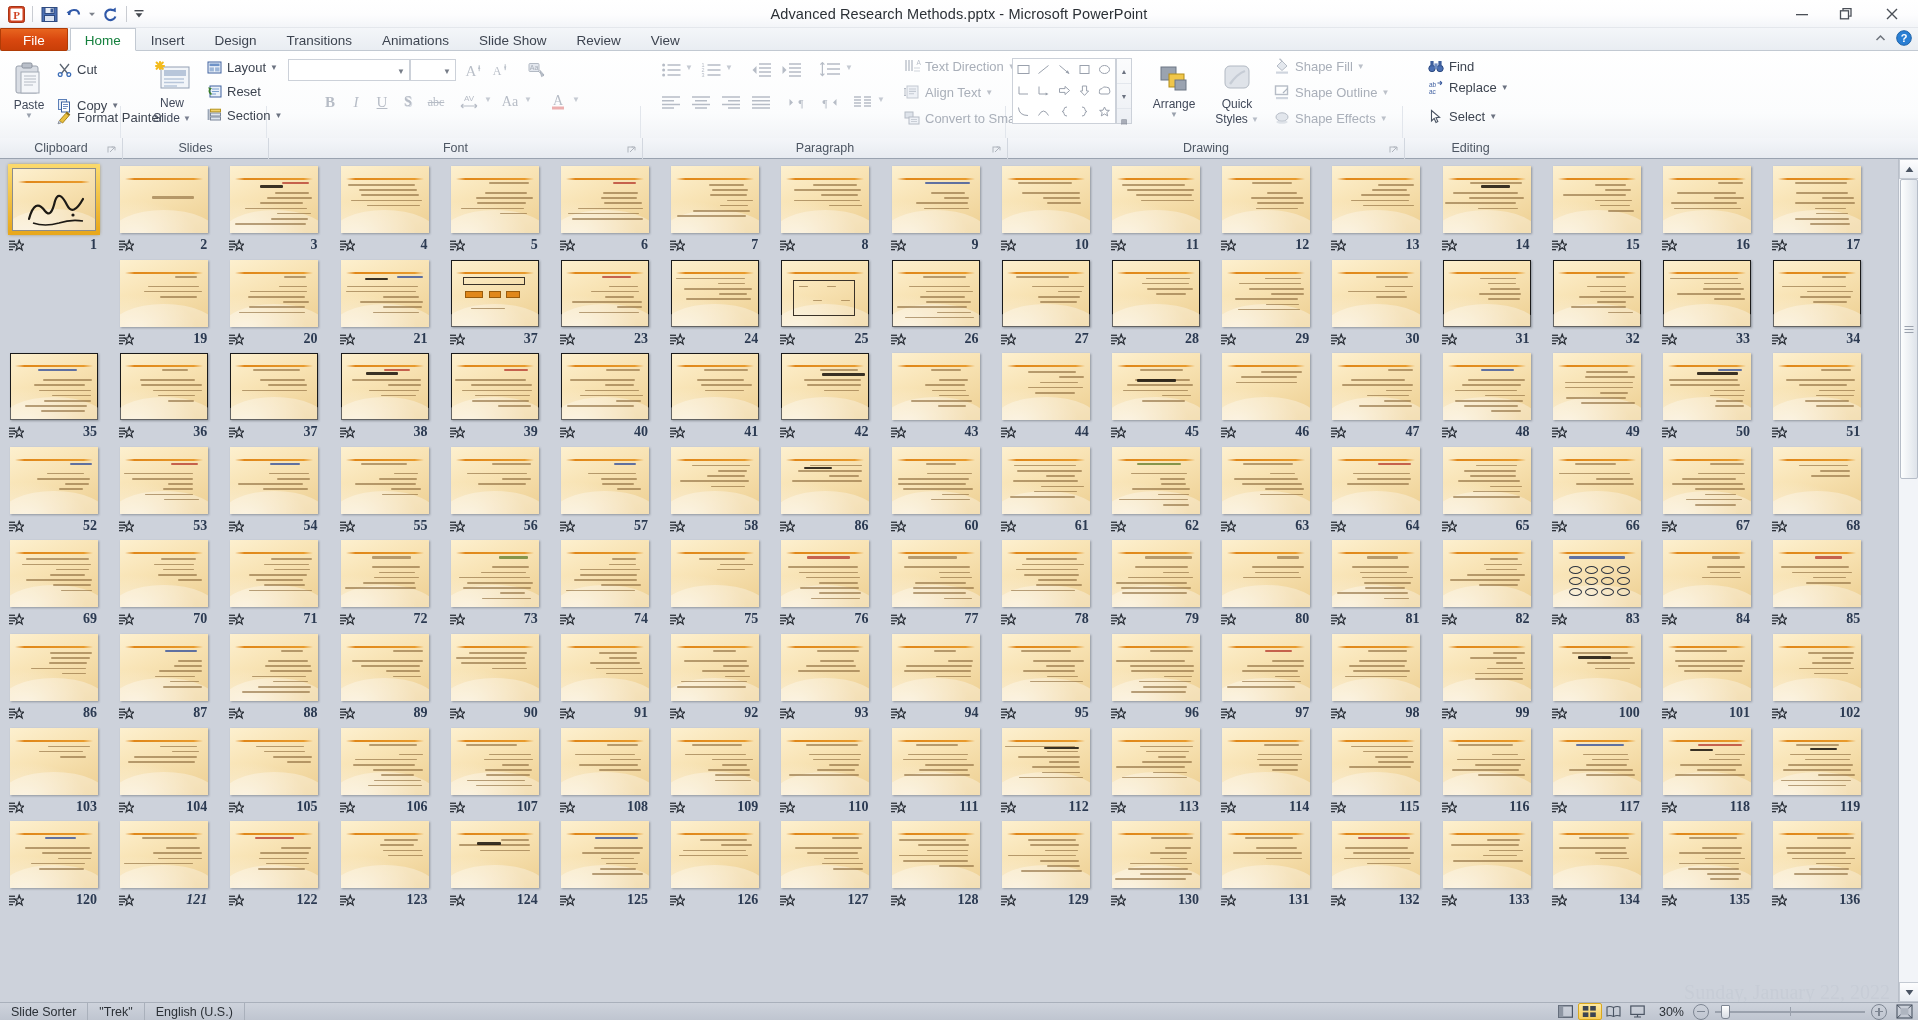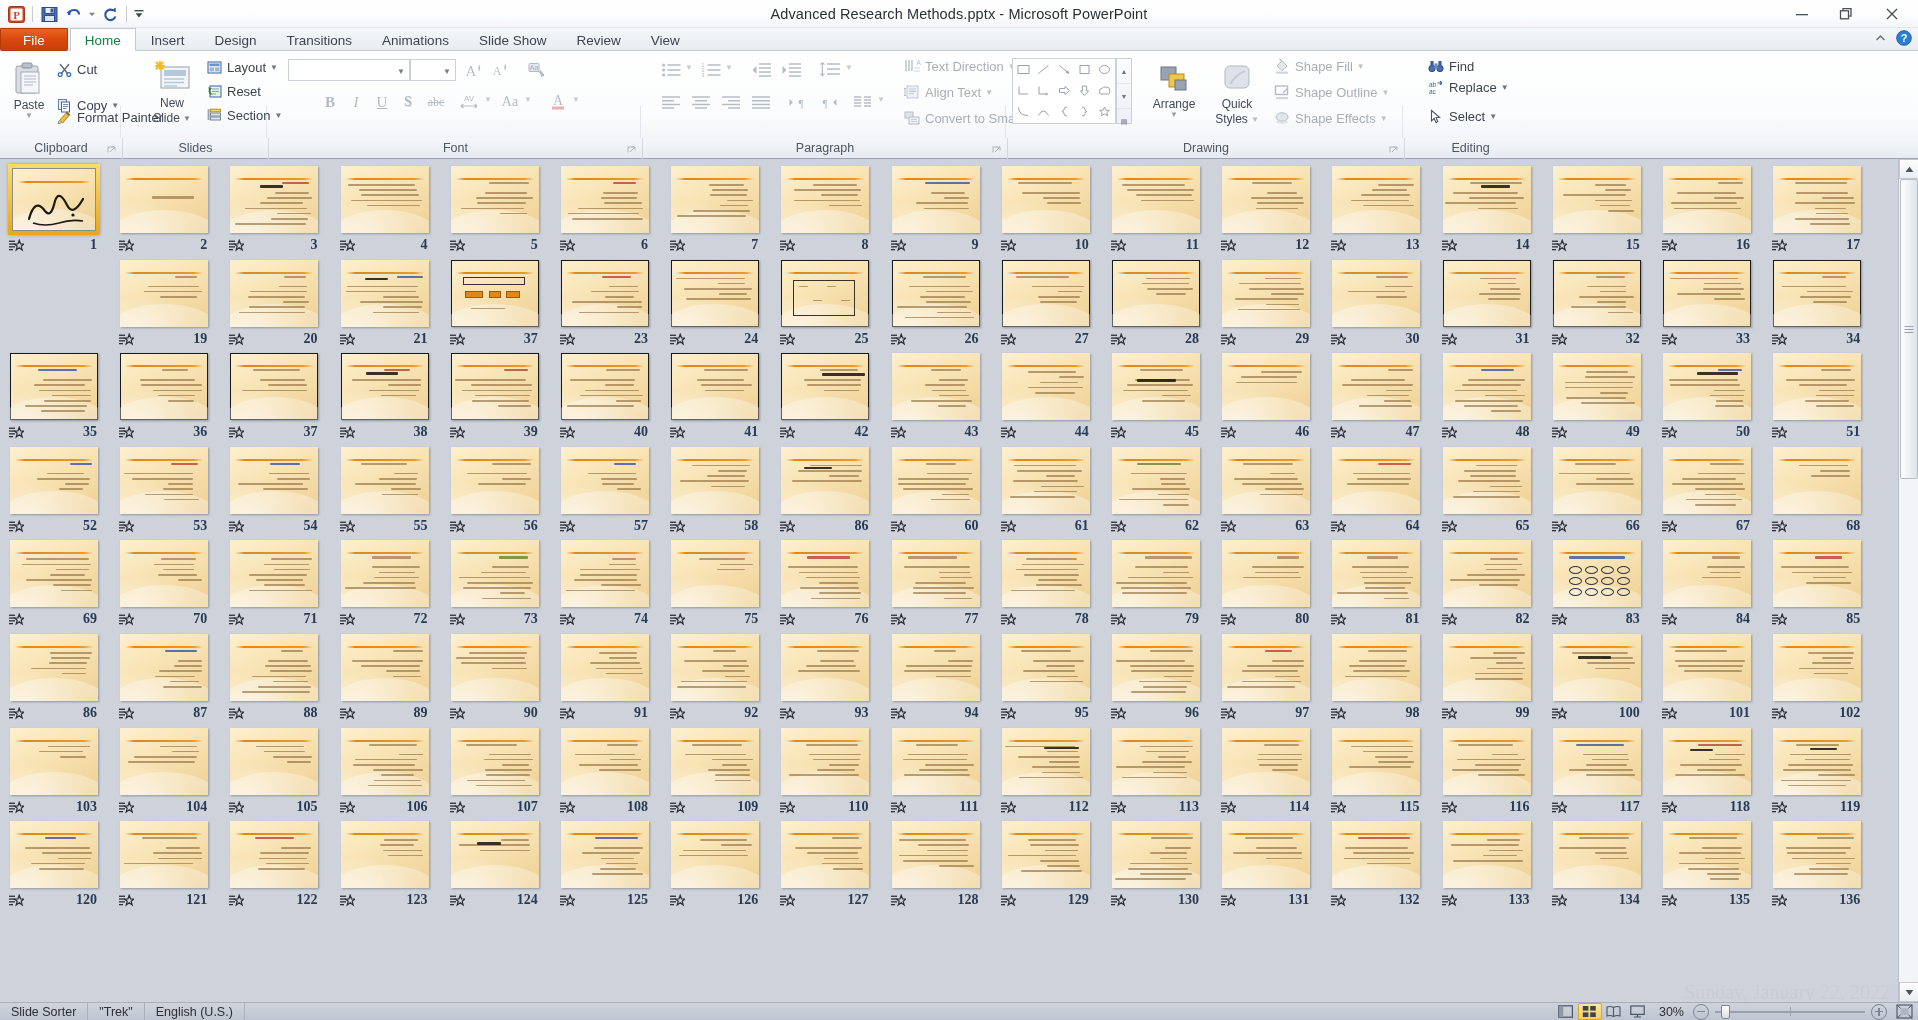--- a/index.html
+++ b/index.html
@@ -3896,21 +3896,21 @@
                 <rect x="0" y="1.6" width="6" height="1.3"></rect>
                 <rect x="0" y="4.4" width="6" height="1.3"></rect>
                 <rect x="0" y="7.2" width="6" height="1.3"></rect>
                 <rect x="0" y="10" width="4" height="1.3"></rect>
               </g>
               <path d="M10.2 1.2 L11.6 5 L15 5 L12.2 7.3 L13.2 11 L10.2 8.8 L7.2 11 L8.2 7.3 L5.6 5 L8.9 5 Z" fill="none" stroke="#2b3038" stroke-width="1.2"></path>
             </svg></span>
           <span class="snum">120</span>
         </div>
       </div>
-      <div class="cell-slide" style="left: 114.2px; top: 658.2px;">
+      <div class="cell-slide" style="left: 114.2px; top: 658.2px; font-style: italic;">
         <div class="thumbwrap">
           <div class="thumb">
             <div class="rule"></div>
             <div class="swoosh"></div>
             <div class="ln" style="right:11px;top:16px;width:55px;height:2.3px"></div>
             <div class="ln" style="right:8px;top:26px;width:34px"></div>
             <div class="ln" style="right:6px;top:31.2px;width:49px"></div>
             <div class="ln" style="right:6px;top:36.4px;width:44px"></div>
             <div class="ln" style="right:15px;top:41.6px;width:69px"></div>
           </div>

